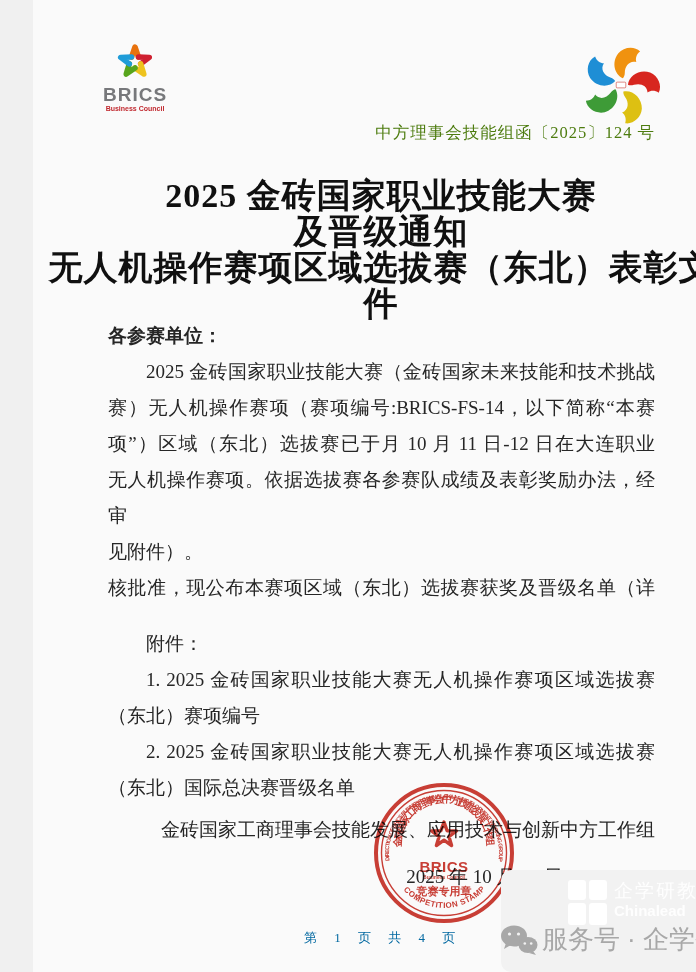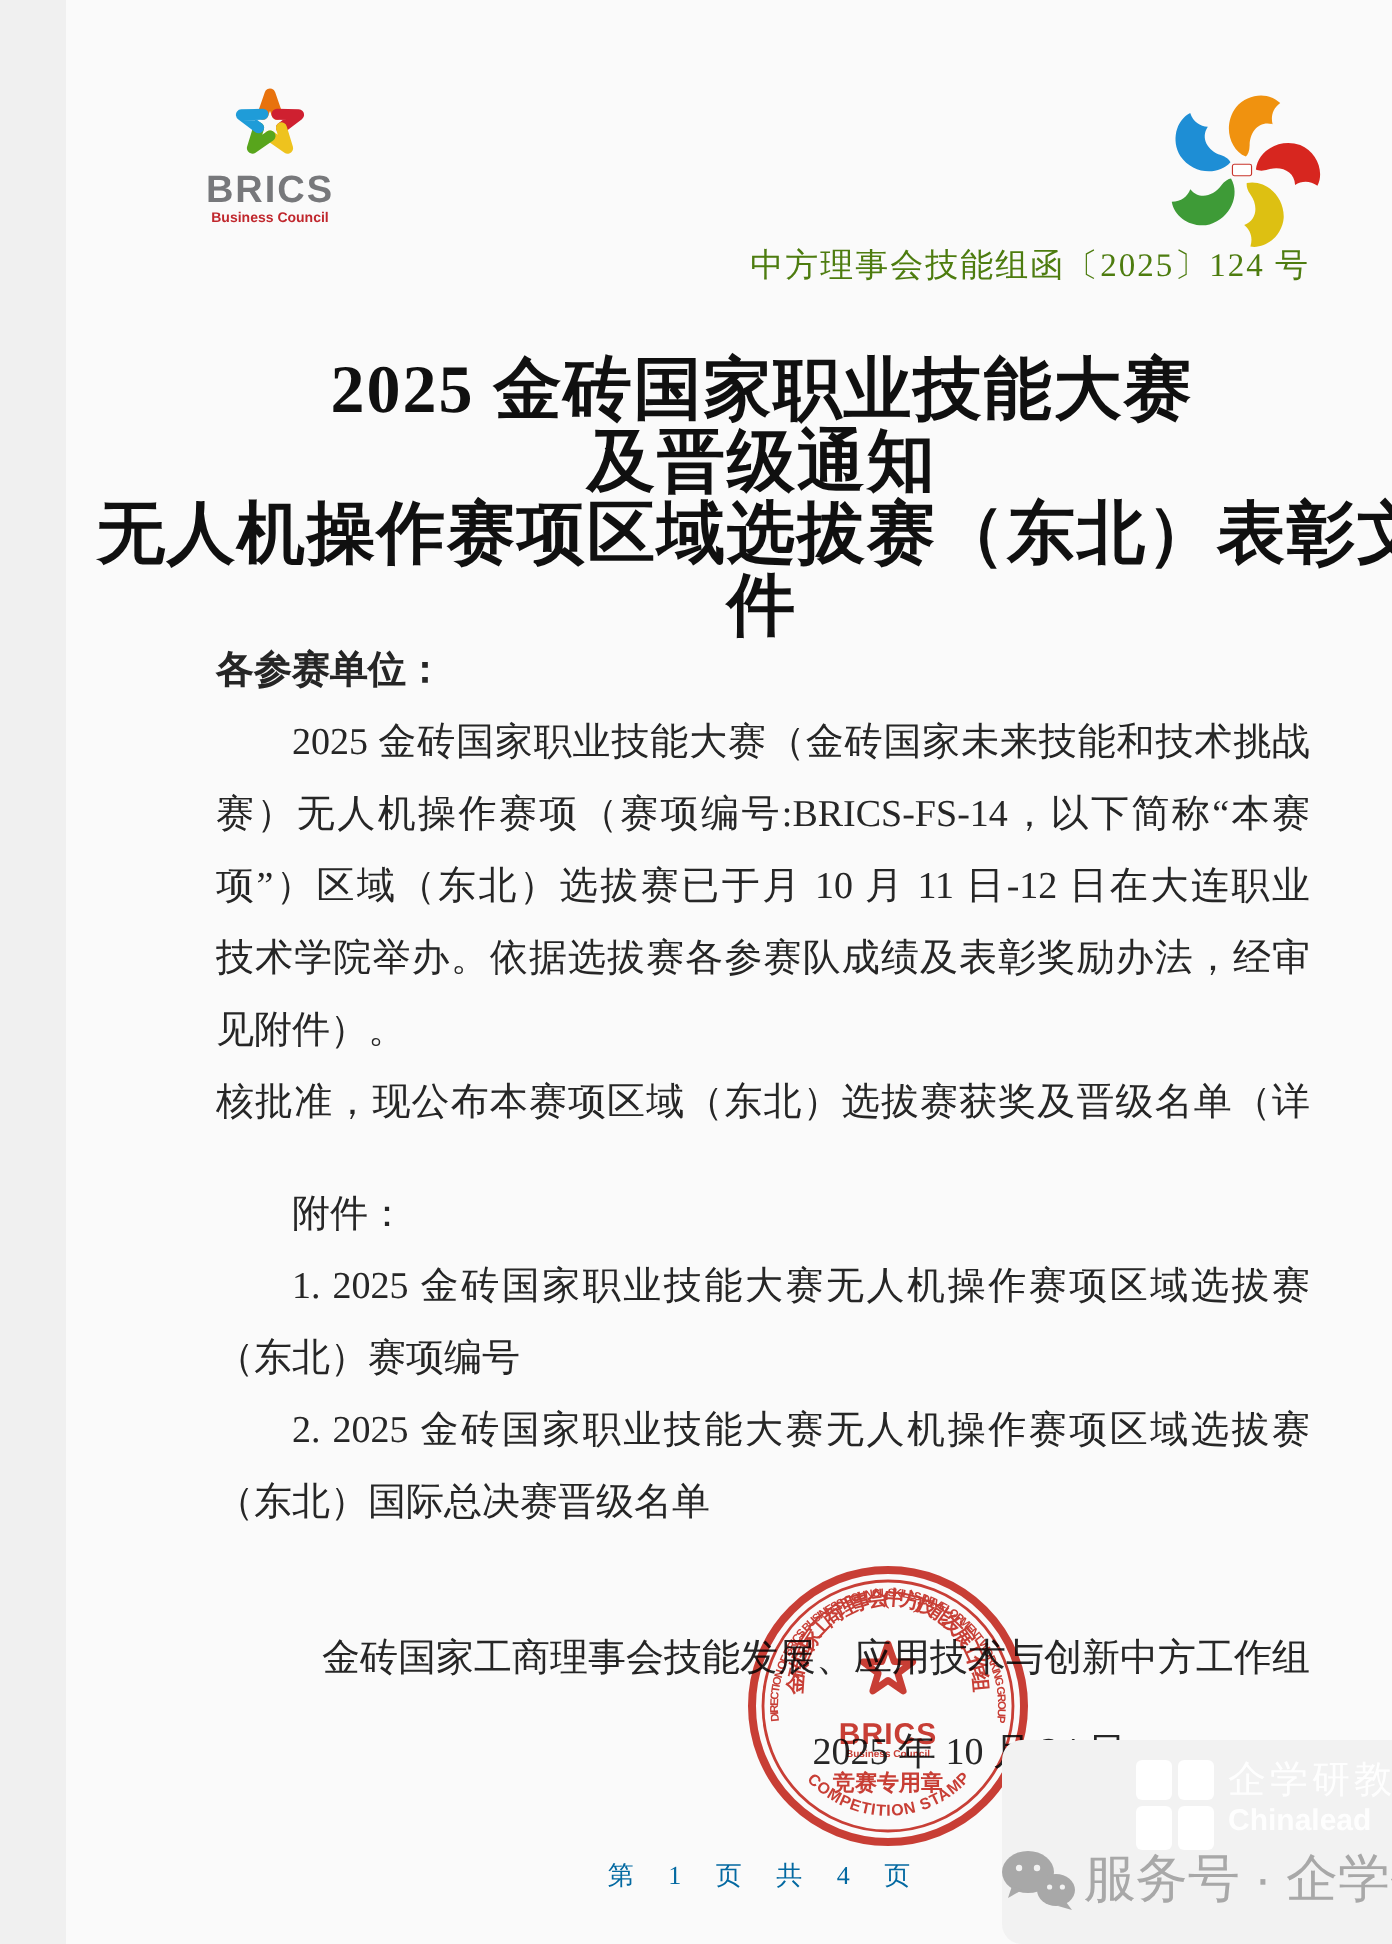--- a/index.html
+++ b/index.html
@@ -77,21 +77,21 @@
     <div>2025 金砖国家职业技能大赛</div>
     <div>及晋级通知</div>
     <div>无人机操作赛项区域选拔赛（东北）表彰文件</div>
   </div>
 
   <div class="content">
     <div class="line bold">各参赛单位：</div>
     <div class="line jline ind">2025 金砖国家职业技能大赛（金砖国家未来技能和技术挑战</div>
     <div class="line jline">赛）无人机操作赛项（赛项编号:BRICS-FS-14，以下简称“本赛</div>
     <div class="line jline">项”）区域（东北）选拔赛已于月 10 月 11 日-12 日在大连职业</div>
-    <div class="line jline">技术学院举办。依据选拔赛各参赛队成绩及表彰奖励办法，经审</div>
+    <div class="line jline">无人机操作赛项。依据选拔赛各参赛队成绩及表彰奖励办法，经审</div>
     <div class="line">见附件）。</div>
     <div class="line jline">核批准，现公布本赛项区域（东北）选拔赛获奖及晋级名单（详</div>
 
     <div class="line ind att-gap">附件：</div>
     <div class="line jline ind">1. 2025 金砖国家职业技能大赛无人机操作赛项区域选拔赛</div>
     <div class="line">（东北）赛项编号</div>
     <div class="line jline ind">2. 2025 金砖国家职业技能大赛无人机操作赛项区域选拔赛</div>
     <div class="line">（东北）国际总决赛晋级名单</div>
   </div>
 

